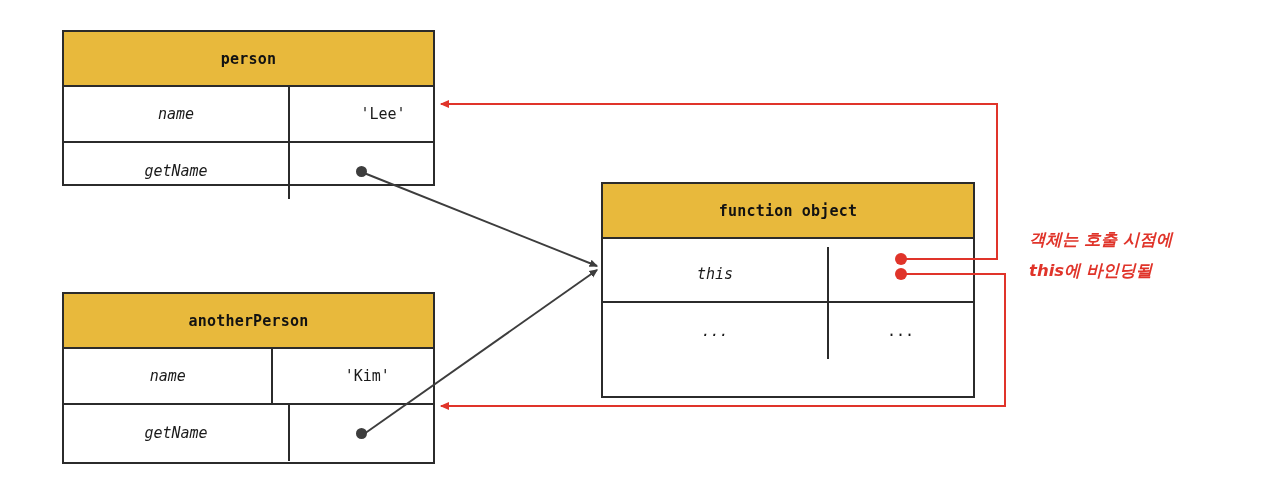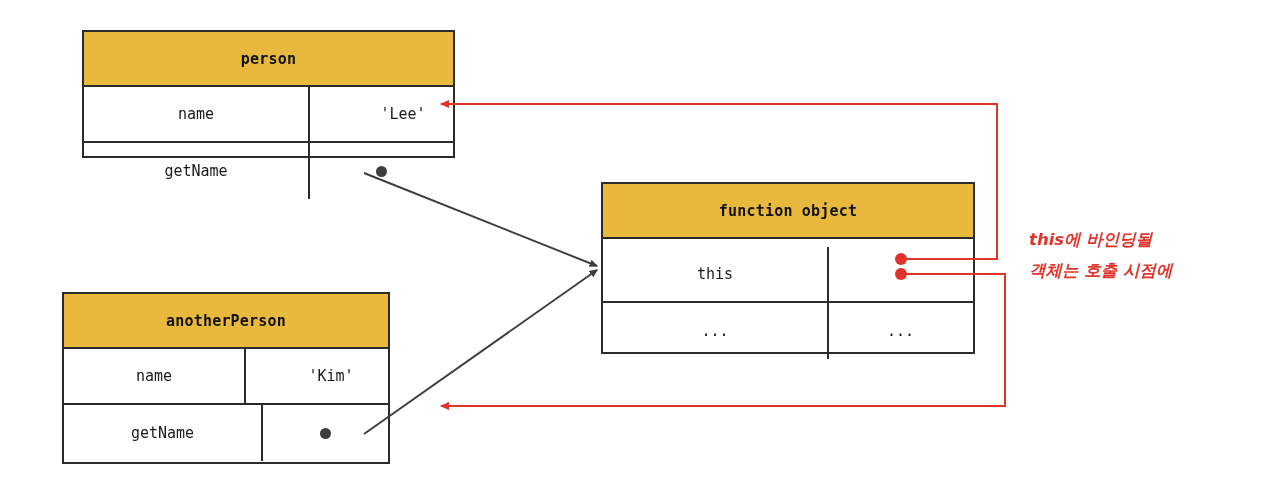--- a/index.html
+++ b/index.html
@@ -61,20 +61,21 @@
     display: flex;
     align-items: center;
     justify-content: center;
     font-family: "DejaVu Sans Mono", monospace;
     font-size: 15px;
     color: #1a1a1a;
     position: relative;
   }
   .cell-key {
     border-right: 2.5px solid #2b2b2b;
+    font-style: italic;
   }
   .dot-black {
     width: 11px;
     height: 11px;
     border-radius: 50%;
     background: #3d3d3d;
   }
   .annotation {
     position: absolute;
     z-index: 6;
@@ -86,49 +87,49 @@
     line-height: 31px;
     white-space: nowrap;
   }
   .annotation .ann-line { display: block; }
 </style>
 </head>
 <body>
 
 <div id="stage">
 
-  <div class="obj-table" style="left:62px; top:30px; width:373px; height:128px;margin-left:20px;">
+  <div class="obj-table" style="left:62px; top:30px; width:373px; height:156px;">
     <div class="obj-header" style="height:55px;">person</div>
     <div class="obj-row divided" style="height:56px;">
       <div class="cell-key" style="width:226px;">name</div>
       <div class="cell-val" style="width:142px;padding-left:44px;">'Lee'</div>
     </div>
     <div class="obj-row" style="height:56px;">
       <div class="cell-key" style="width:226px;">getName</div>
       <div class="cell-val" style="width:142px;">
         <span class="dot-black"></span>
       </div>
     </div>
   </div>
 
-  <div class="obj-table" style="left:62px; top:292px; width:328px; height:172px;">
+  <div class="obj-table" style="left:62px; top:292px; width:373px; height:172px;">
     <div class="obj-header" style="height:55px;">anotherPerson</div>
     <div class="obj-row divided" style="height:56px;">
       <div class="cell-key" style="width:226px;">name</div>
       <div class="cell-val" style="width:142px;margin-left:28px;">'Kim'</div>
     </div>
     <div class="obj-row" style="height:56px;">
       <div class="cell-key" style="width:226px;">getName</div>
       <div class="cell-val" style="width:142px;">
         <span class="dot-black"></span>
       </div>
     </div>
   </div>
 
-  <div class="obj-table" style="left:601px; top:182px; width:374px; height:172px;">
+  <div class="obj-table" style="left:601px; top:182px; width:374px; height:216px;">
     <div class="obj-header" style="height:55px;">function object</div>
     <div class="obj-row divided" style="height:56px;margin-top:8px;">
       <div class="cell-key" style="width:226px;">this</div>
       <div class="cell-val" style="width:143px;"></div>
     </div>
     <div class="obj-row" style="height:56px;">
       <div class="cell-key" style="width:226px;">...</div>
       <div class="cell-val" style="width:143px;">...</div>
     </div>
   </div>
@@ -148,17 +149,17 @@
     <line x1="364" y1="434" x2="597" y2="270" stroke="#3d3d3d" stroke-width="1.9" marker-end="url(#arrowBlack)"></line>
 
     <path d="M901,259 H997 V104 H441" fill="none" stroke="#e0342a" stroke-width="2" marker-end="url(#arrowRed)"></path>
     <circle cx="901" cy="259" r="6" fill="#e0342a"></circle>
 
     <path d="M901,274 H1005 V406 H441" fill="none" stroke="#e0342a" stroke-width="2" marker-end="url(#arrowRed)"></path>
     <circle cx="901" cy="274" r="6" fill="#e0342a"></circle>
   </svg>
 
   <div class="annotation" style="left:1029px; top:224px;">
+    <span class="ann-line">객체는 호출 시점에</span>
     <span class="ann-line">this에 바인딩될</span>
-    <span class="ann-line">객체는 호출 시점에</span>
   </div>
 
 </div>
 
 </body></html>

